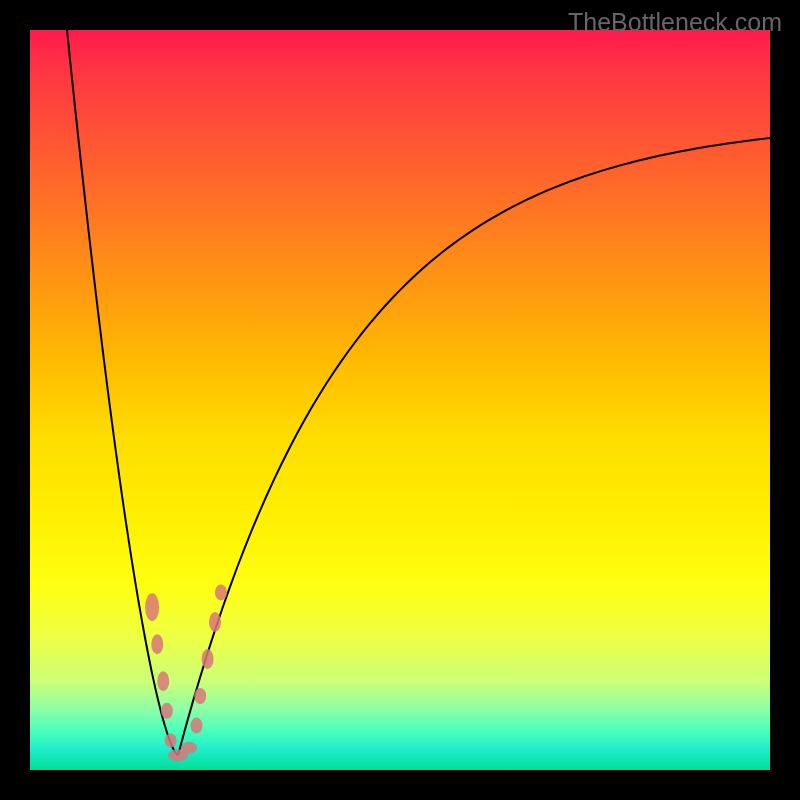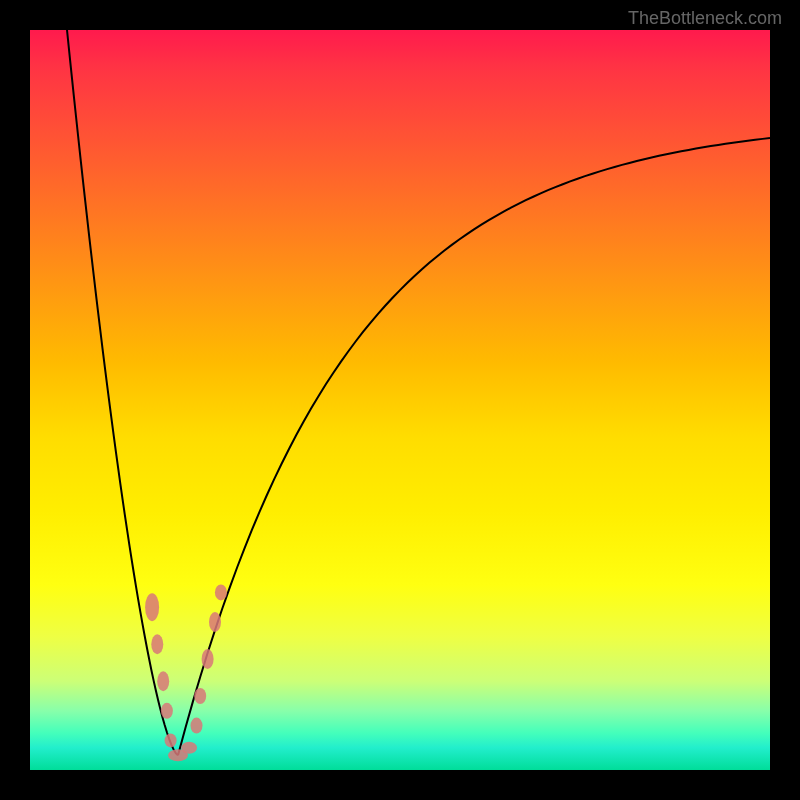--- a/index.html
+++ b/index.html
@@ -12,21 +12,21 @@
       height: 800px;
       background: #000;
       position: relative;
       font-family: Arial, sans-serif;
     }
     .watermark {
       position: absolute;
       top: 8px;
       right: 18px;
       color: #666;
-      font-size: 18px;
+      font-size: 25px;
       font-weight: normal;
       z-index: 10;
     }
     .chart-area {
       position: absolute;
       top: 30px;
       left: 30px;
       width: 740px;
       height: 740px;
       background: linear-gradient(to bottom,

